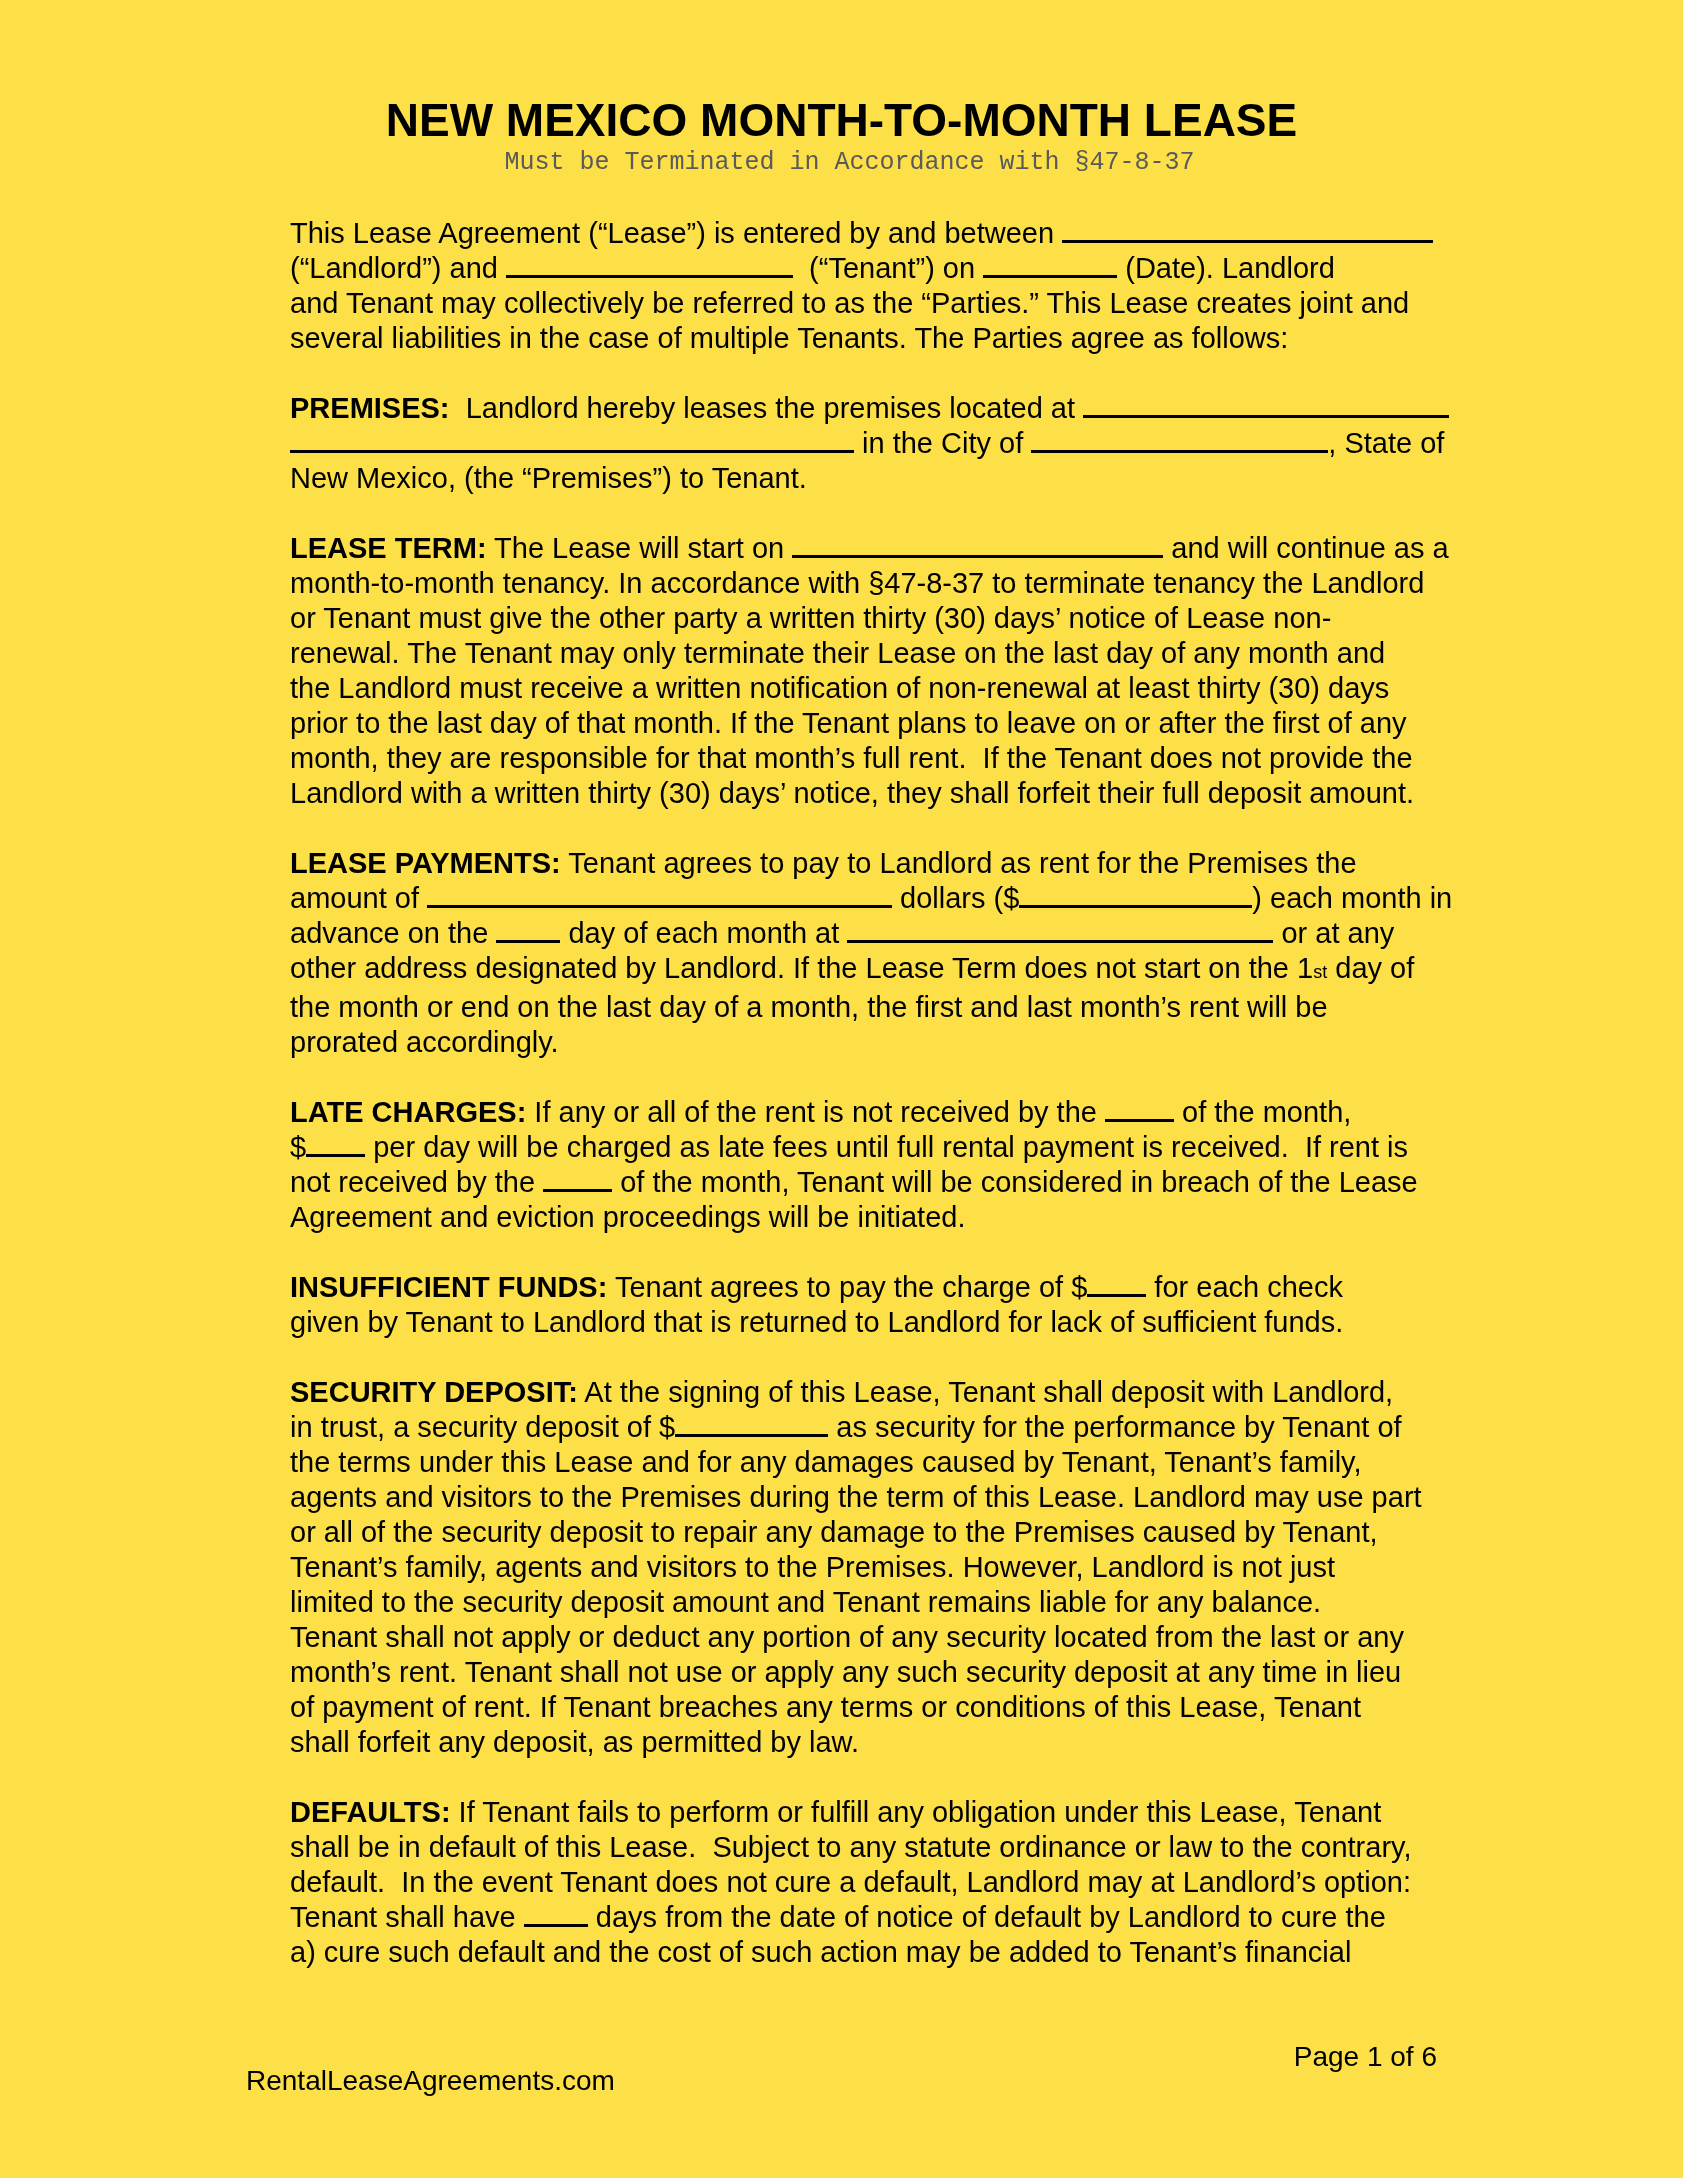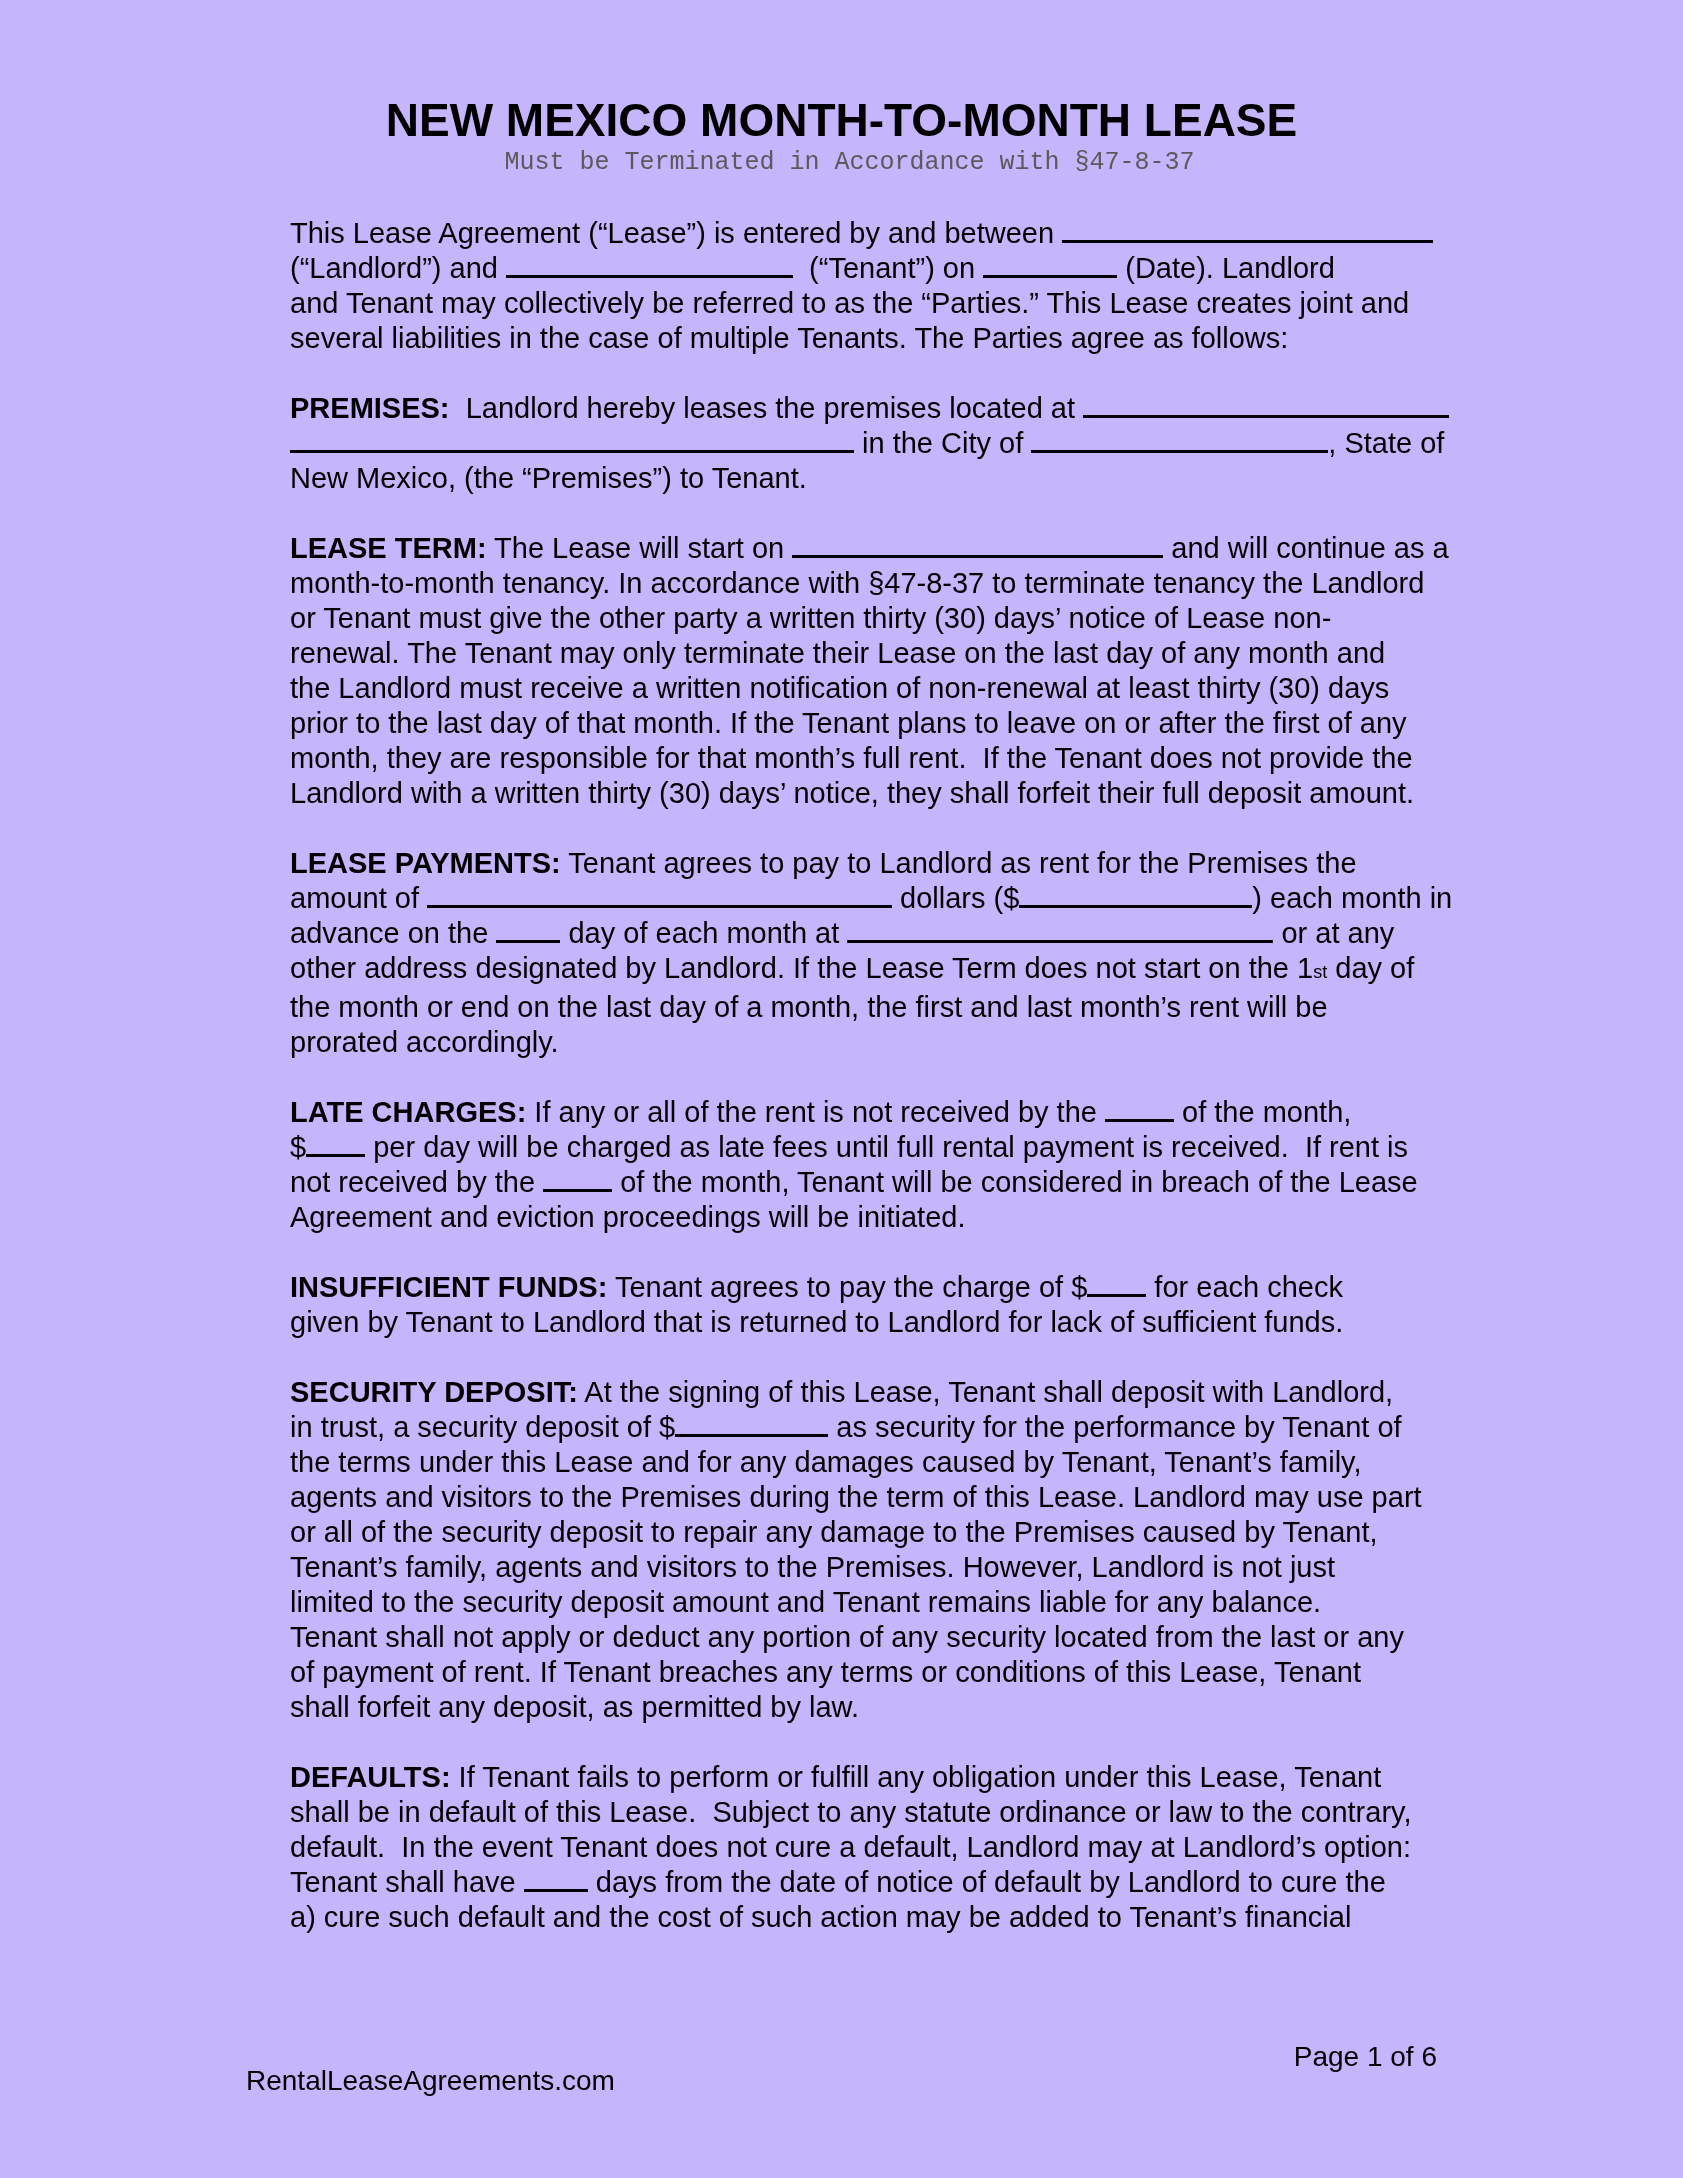--- a/index.html
+++ b/index.html
@@ -1,20 +1,20 @@
 <!DOCTYPE html>
 <html><head>
 <meta charset="utf-8">
 <style>
   html, body { margin: 0; padding: 0; background: #e0e0e0; }
   .page {
     position: relative;
     width: 1683px;
     height: 2178px;
-    background: #c4b5fd;
+    background: #fde047;
     font-family: "Liberation Sans", sans-serif;
     color: #000;
     overflow: hidden;
     margin: 0 auto;
   }
   .title {
     position: absolute;
     top: 93px;
     left: 0;
     width: 100%;
@@ -121,20 +121,21 @@
       </div>
       <div class="para">
         <div class="line"><span class="bold">SECURITY DEPOSIT:</span><span> At the signing of this Lease, Tenant shall deposit with Landlord,</span></div>
         <div class="line"><span>in trust, a security deposit of $</span><span class="blank" style="width: 153px;"></span><span> as security for the performance by Tenant of</span></div>
         <div class="line"><span>the terms under this Lease and for any damages caused by Tenant, Tenant’s family,</span></div>
         <div class="line"><span>agents and visitors to the Premises during the term of this Lease. Landlord may use part</span></div>
         <div class="line"><span>or all of the security deposit to repair any damage to the Premises caused by Tenant,</span></div>
         <div class="line"><span>Tenant’s family, agents and visitors to the Premises. However, Landlord is not just</span></div>
         <div class="line"><span>limited to the security deposit amount and Tenant remains liable for any balance.</span></div>
         <div class="line"><span>Tenant shall not apply or deduct any portion of any security located from the last or any</span></div>
+        <div class="line"><span>month’s rent. Tenant shall not use or apply any such security deposit at any time in lieu</span></div>
         <div class="line"><span>of payment of rent. If Tenant breaches any terms or conditions of this Lease, Tenant</span></div>
         <div class="line"><span>shall forfeit any deposit, as permitted by law.</span></div>
       </div>
       <div class="para">
         <div class="line"><span class="bold">DEFAULTS:</span><span> If Tenant fails to perform or fulfill any obligation under this Lease, Tenant</span></div>
         <div class="line"><span>shall be in default of this Lease.  Subject to any statute ordinance or law to the contrary,</span></div>
         <div class="line"><span>default.  In the event Tenant does not cure a default, Landlord may at Landlord’s option:</span></div>
         <div class="line"><span>Tenant shall have </span><span class="blank" style="width: 64px;"></span><span> days from the date of notice of default by Landlord to cure the</span></div>
         <div class="line"><span>a) cure such default and the cost of such action may be added to Tenant’s financial</span></div>
       </div>

